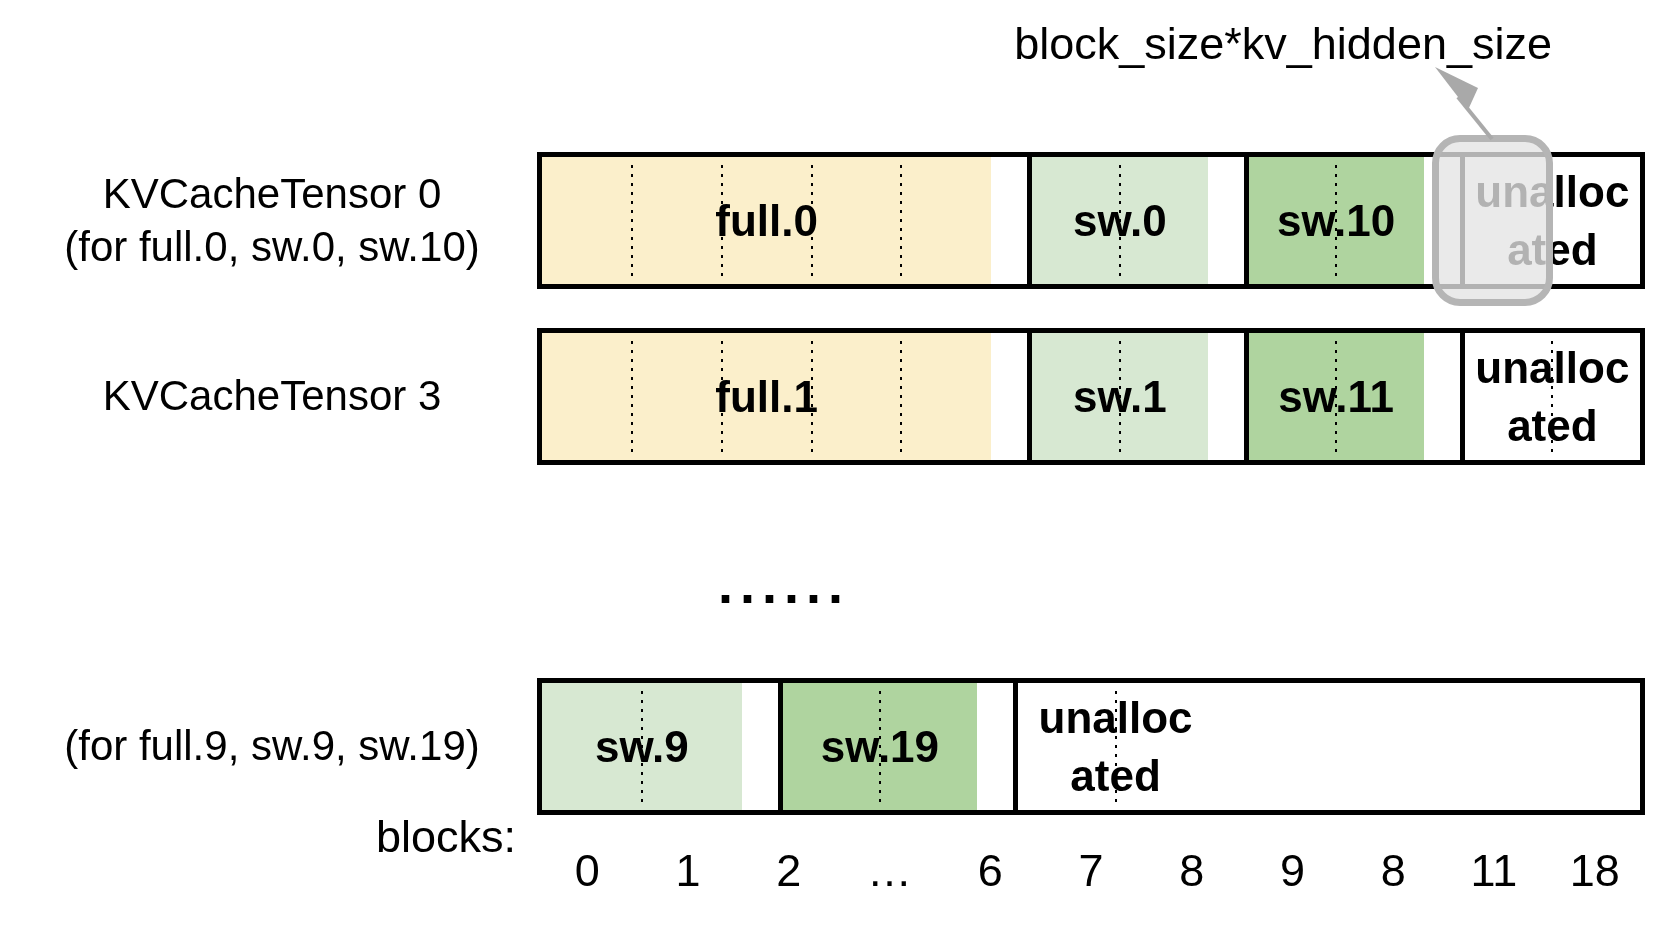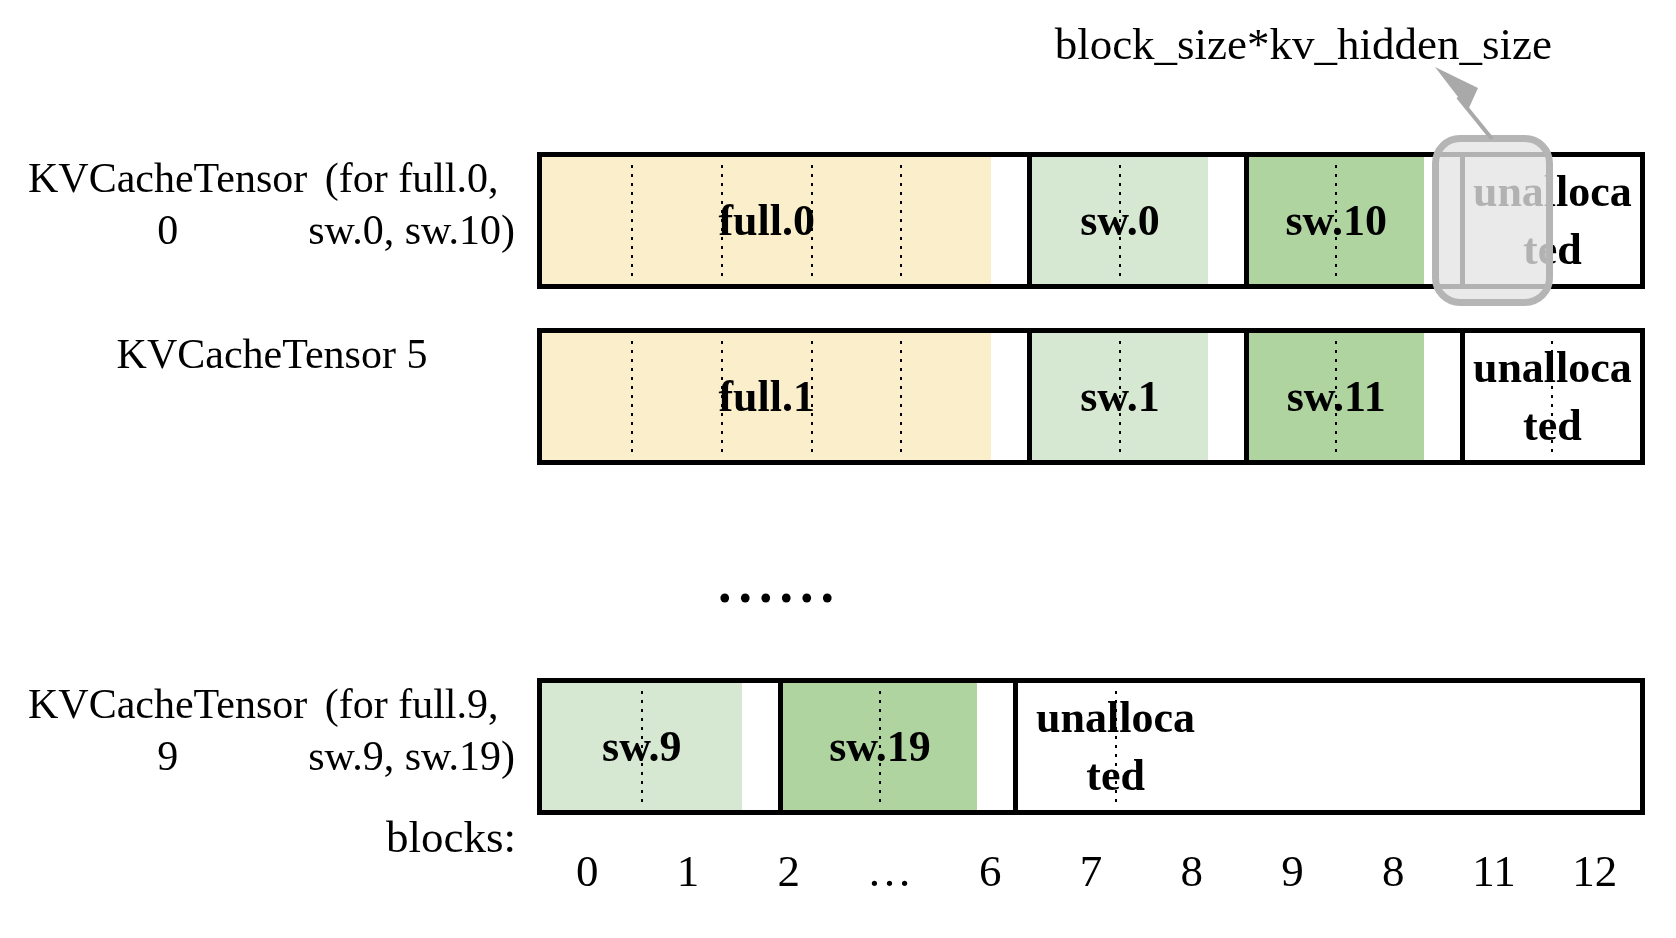--- a/index.html
+++ b/index.html
@@ -1,21 +1,21 @@
 <!DOCTYPE html>
 <html style="--full: #FBEFCB; --sw-light: #D7E8D2; --sw-dark: #AFD49F; --unallocated: #FFFFFF; --bar-border: #000000; --highlight-border: #B5B5B5; --highlight-fill: #E4E4E4C7; --arrow: #A9A9A9; --text: #000000;"><head>
 <meta charset="utf-8">
 <style>
   html, body { margin: 0; padding: 0; background: #ffffff; }
   .canvas {
     position: relative;
     width: 1676px;
     height: 938px;
     background: #ffffff;
-    font-family: Liberation Serif, serif;
+    font-family: Liberation Sans, sans-serif;
     color: var(--text, #000);
     overflow: hidden;
   }
 
   
   .annotation-label {
     position: absolute;
     top: 18px;
     left: 850px;
     width: 702px;
@@ -33,21 +33,21 @@
   .annot-arrow .ah { fill: var(--arrow, #a9a9a9); }
 
   
   .tensor-row { position: absolute; left: 0; width: 1676px; height: 137px; }
   .row-label {
     position: absolute;
     left: 28px;
     width: 488px;
     height: 100%;
     display: flex;
-    flex-direction: row;
+    flex-direction: column;
     justify-content: center;
     text-align: center;
     font-size: 42px;
     line-height: 1.24;
   }
   .bar {
     position: absolute;
     left: 537px;
     top: 0;
     width: 1108px;
@@ -171,21 +171,21 @@
         <div class="dotline" style="left:50%"></div>
         <span class="seg-label">unallocated</span>
       </div>
     </div>
   </div>
 
   <div class="highlight-box"></div>
 
   <div class="tensor-row" style="top:328px">
     <div class="row-label">
-      <div>KVCacheTensor 5</div>
+      <div>KVCacheTensor 3</div>
     </div>
     <div class="bar">
       <div class="seg seg-full">
         <div class="dotline" style="left:20%"></div>
         <div class="dotline" style="left:40%"></div>
         <div class="dotline" style="left:60%"></div>
         <div class="dotline" style="left:80%"></div>
         <span class="seg-label">full.1</span>
       </div>
       <div class="seg seg-sw-light">
@@ -200,21 +200,20 @@
         <div class="dotline" style="left:50%"></div>
         <span class="seg-label">unallocated</span>
       </div>
     </div>
   </div>
 
   <div class="rows-ellipsis">......</div>
 
   <div class="tensor-row" style="top:678px">
     <div class="row-label">
-      <div>KVCacheTensor 9</div>
       <div>(for full.9, sw.9, sw.19)</div>
     </div>
     <div class="bar">
       <div class="seg seg-sw-light">
         <div class="dotline" style="left:50%"></div>
         <span class="seg-label">sw.9</span>
       </div>
       <div class="seg seg-sw-dark">
         <div class="dotline" style="left:50%"></div>
         <span class="seg-label">sw.19</span>
@@ -231,16 +230,16 @@
     <span class="tick">0</span>
     <span class="tick">1</span>
     <span class="tick">2</span>
     <span class="tick">…</span>
     <span class="tick">6</span>
     <span class="tick">7</span>
     <span class="tick">8</span>
     <span class="tick">9</span>
     <span class="tick">8</span>
     <span class="tick">11</span>
-    <span class="tick">12</span>
+    <span class="tick">18</span>
   </div>
 
 </div>
 
 </body></html>

